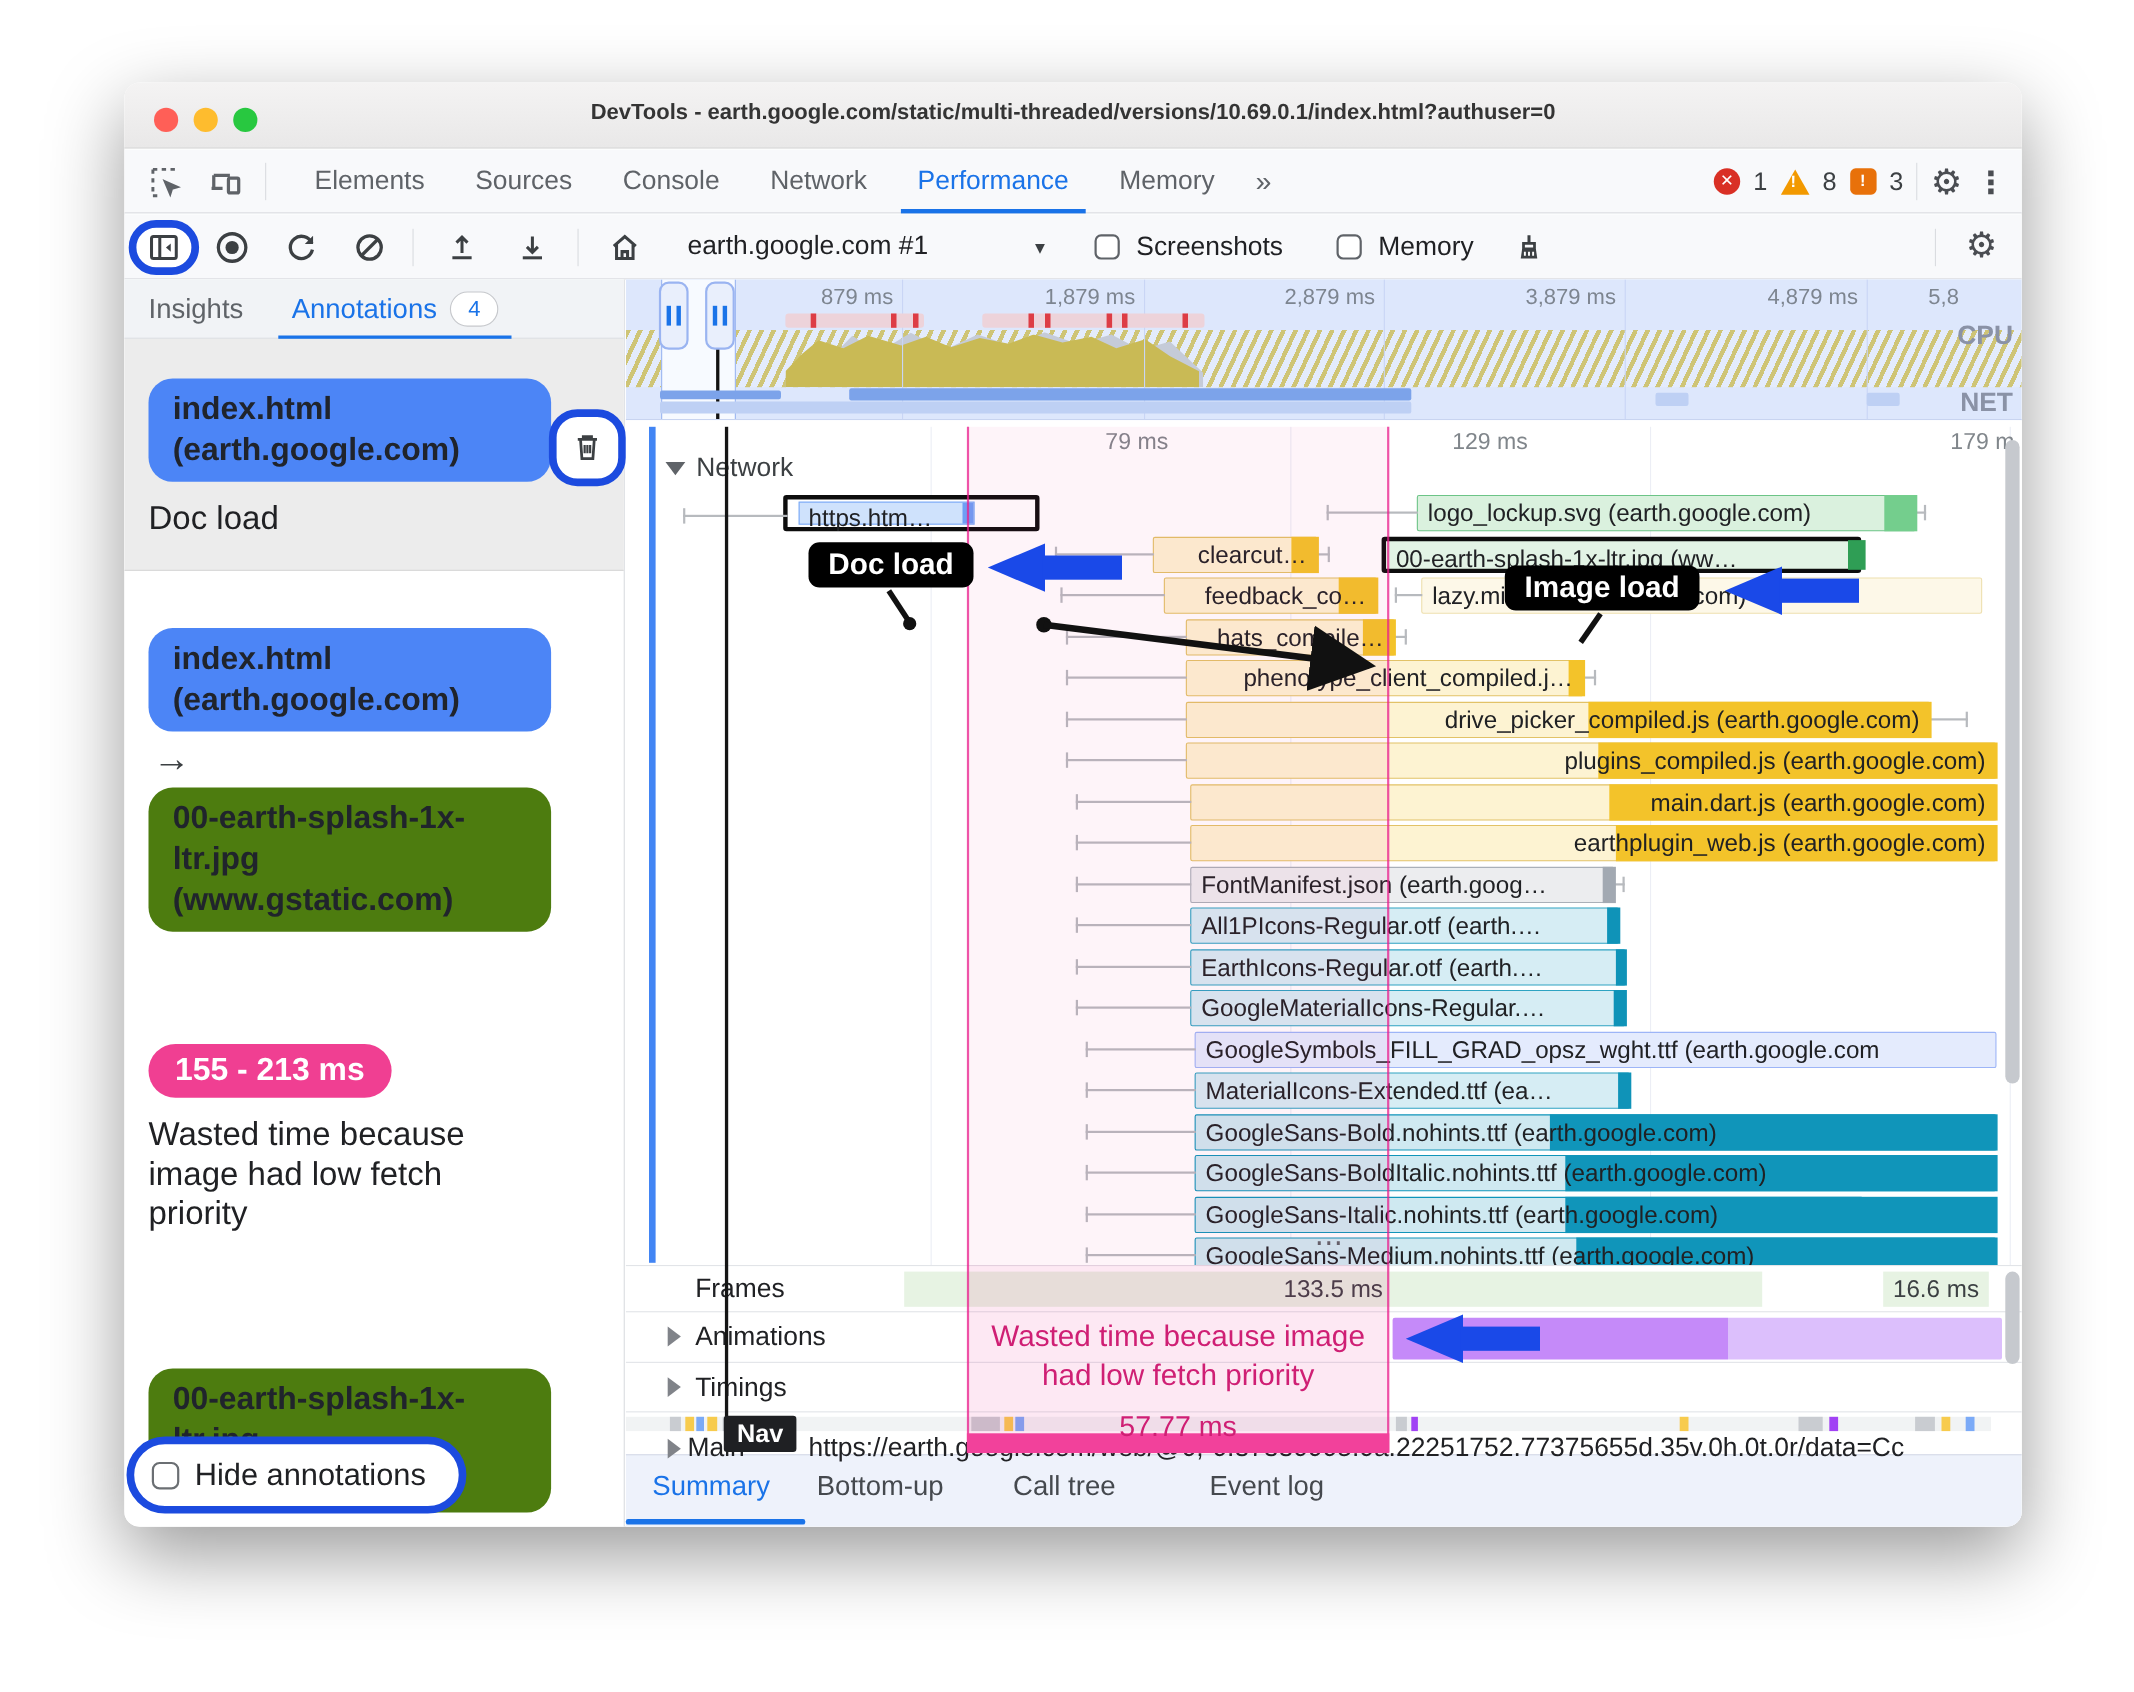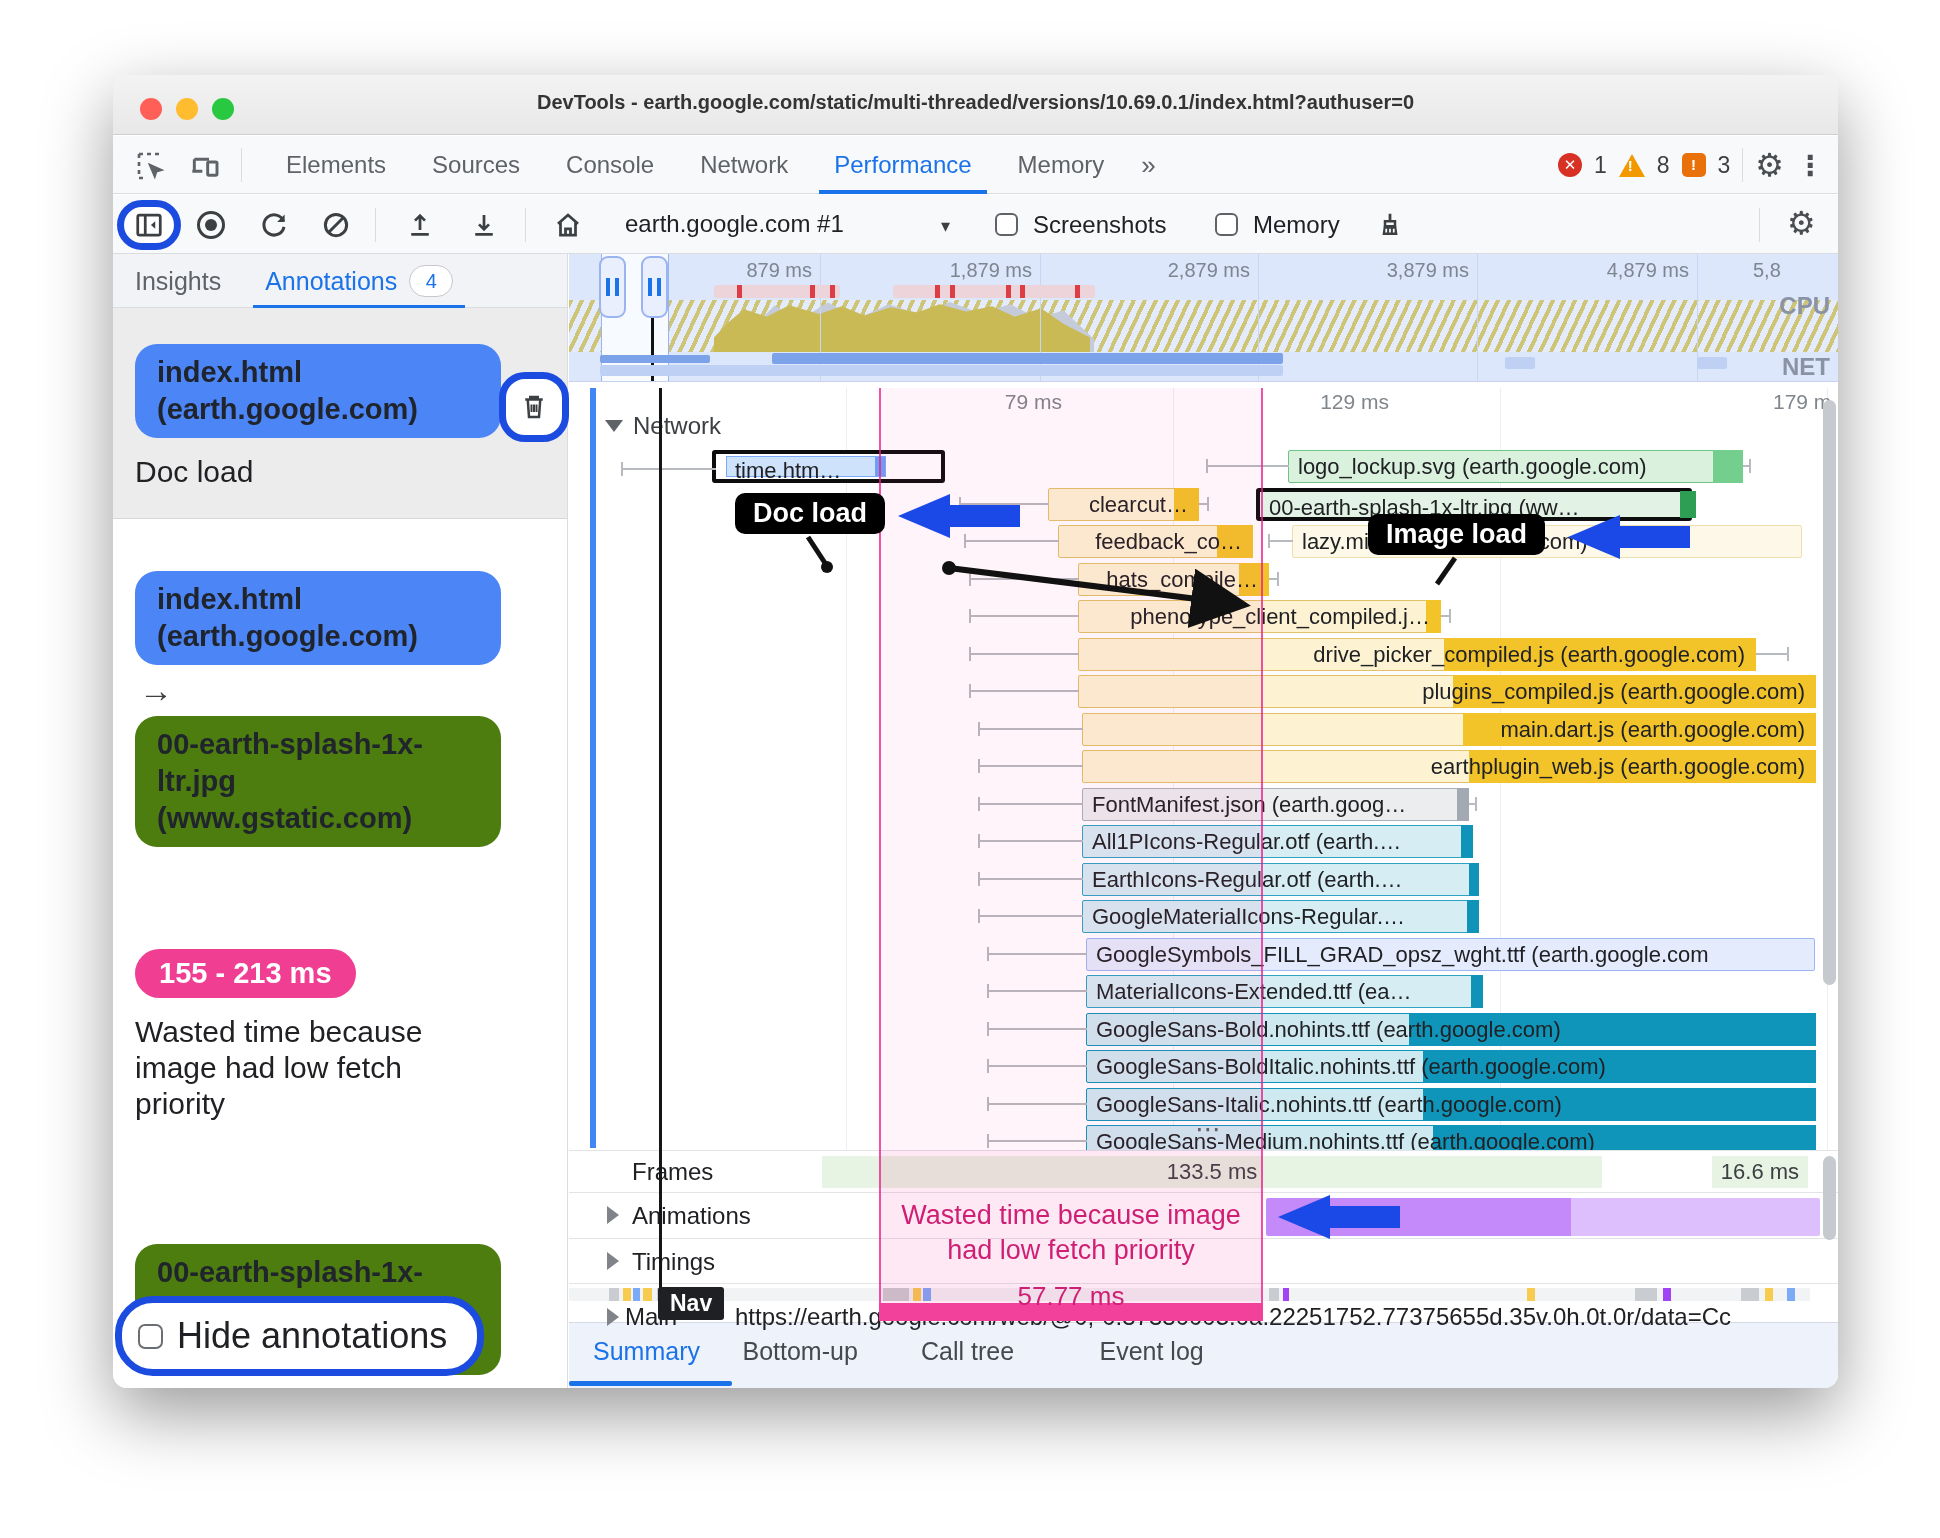--- a/index.html
+++ b/index.html
@@ -64,21 +64,21 @@
   .chip.blue{background:#4c85f6;}
   .chip.green{background:#4d7c0f;}
   .chip.pink{background:#f03f92;color:#fff;border-radius:30px;padding:6px 24px;}
   .card-label{margin-top:16px;font-size:30px;color:#202124;line-height:36px;}
   .link-arrow{font-size:34px;color:#3c4043;margin:6px 0 6px 4px;}
   .trash-ring{position:absolute;right:-2px;top:64px;width:70px;height:70px;display:flex;align-items:center;
     justify-content:center;}
   .hide-ring{position:absolute;left:2px;bottom:12px;display:flex;align-items:center;gap:14px;
     padding:12px 30px 12px 16px;border-radius:38px;}
   .hide-chk{width:25px;height:25px;border:2.5px solid #6b6f73;border-radius:7px;background:#fff;}
-  .hide-label{font-size:36px;color:#202124;text-align:right;}
+  .hide-label{font-size:28px;color:#202124;text-align:right;}
   
   .content{position:absolute;left:456px;top:179px;right:0;bottom:0;background:#fff;}
   
   .minimap{position:absolute;left:0;top:0;width:1269px;height:128px;background:#dde7fc;
     border-bottom:1px solid #c6d2ef;overflow:hidden;}
   .mm-tick{position:absolute;top:0;bottom:0;width:1px;background:#c9d5f5;}
   .mm-ticklabel{position:absolute;top:5px;width:150px;text-align:right;font-size:20px;color:#7d8590;}
   .mm-candy{position:absolute;top:31px;height:13px;background:#edd3da;border-radius:3px;}
   .mm-red{position:absolute;top:31px;width:5px;height:13px;background:#dd3d45;}
   .mm-hatch{position:absolute;left:0;top:46px;height:52px;right:0;
@@ -346,21 +346,21 @@
       <div class="leftbar"></div>
       <div class="net-section">
         <span class="tri-down"></span>
         <span>Network</span>
       </div>
       <div id="net-rows">
           <div class="bar k-doc annotated" style="left: 143px; top: 68px; width: 233px;">
             <div class="wsk" style="left: -95px; width: 95px;"></div>
             <div class="doc-fill" style="left: 10px; width: 160px;">
               <div class="dark"></div>
-              <div class="lbl">time.htm…</div>
+              <div class="lbl">https.htm…</div>
             </div>
           </div>
           <div class="bar k-green" style="left: 719px; top: 68px; width: 454px;">
             <div class="wsk" style="left: -83px; width: 83px;"></div>
             <div class="wsk r" style="right: -10px; width: 10px;"></div>
             <div class="dark" style="left: 424px; width: 30px;"></div>
             <div class="lbl">logo_lockup.svg (earth.google.com)</div>
           </div>
           <div class="bar k-script" style="left: 479px; top: 105.5px; width: 150px;">
             <div class="wsk" style="left: -90px; width: 90px;"></div>

